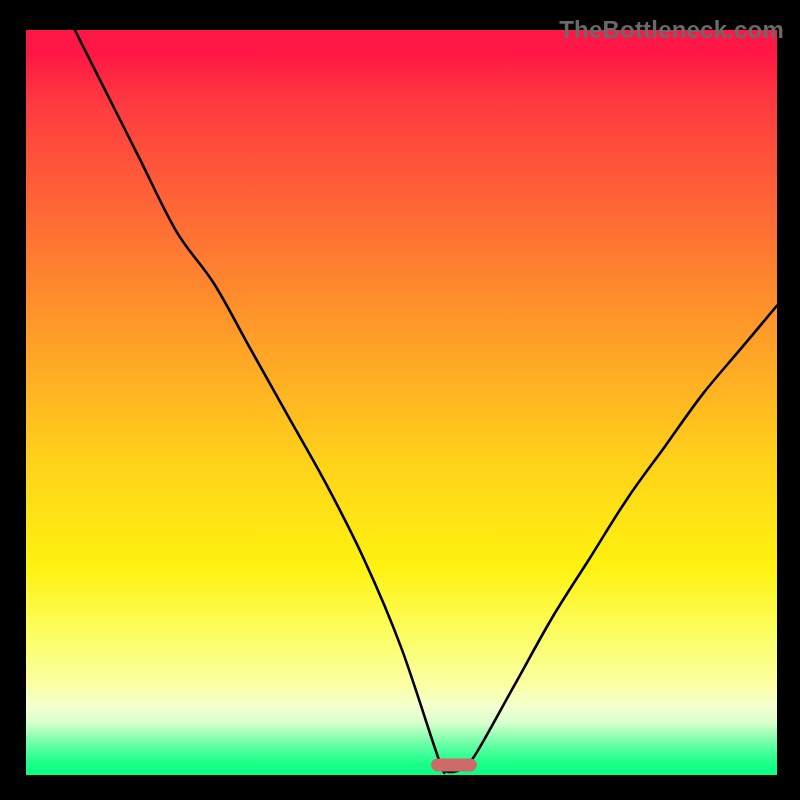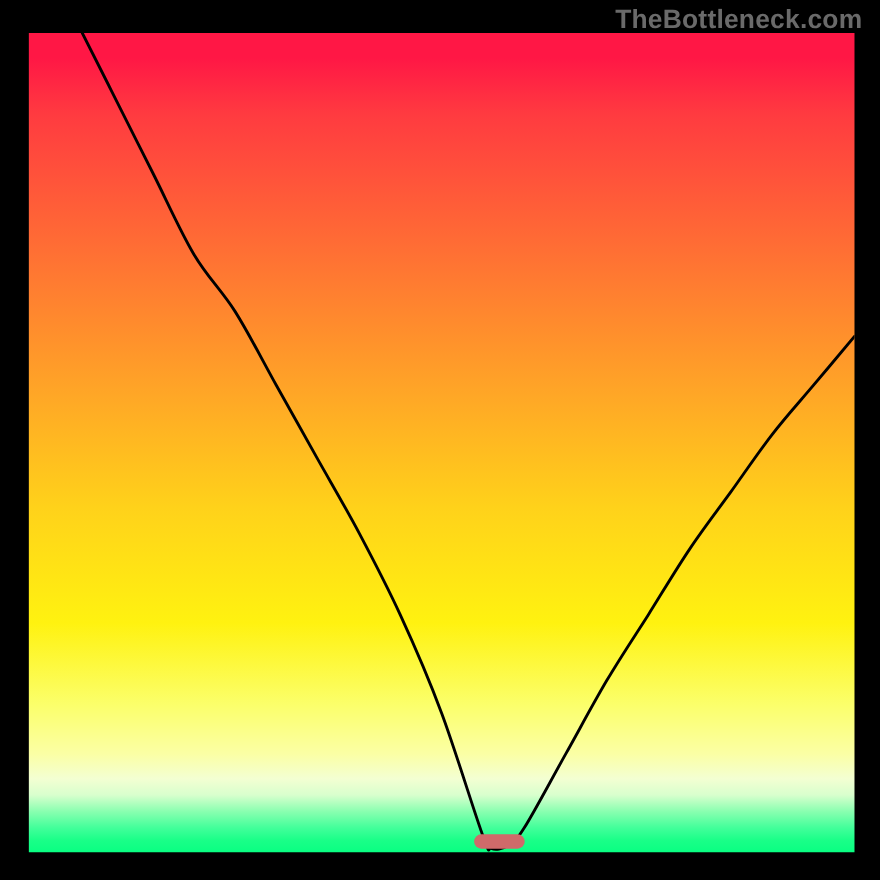--- a/index.html
+++ b/index.html
@@ -12,21 +12,21 @@
     font-family: Arial, Helvetica, sans-serif;
   }
   .frame {
     position: relative;
     width: 800px;
     height: 800px;
     background: #000;
   }
   .watermark {
     position: absolute;
-    top: 4px;
+    top: 16px;
     right: 16px;
     color: #6a6a6a;
     font-size: 24px;
     font-weight: 600;
     letter-spacing: 0.2px;
     z-index: 10;
   }
   .plot-area {
     position: absolute;
     left: 26px;

